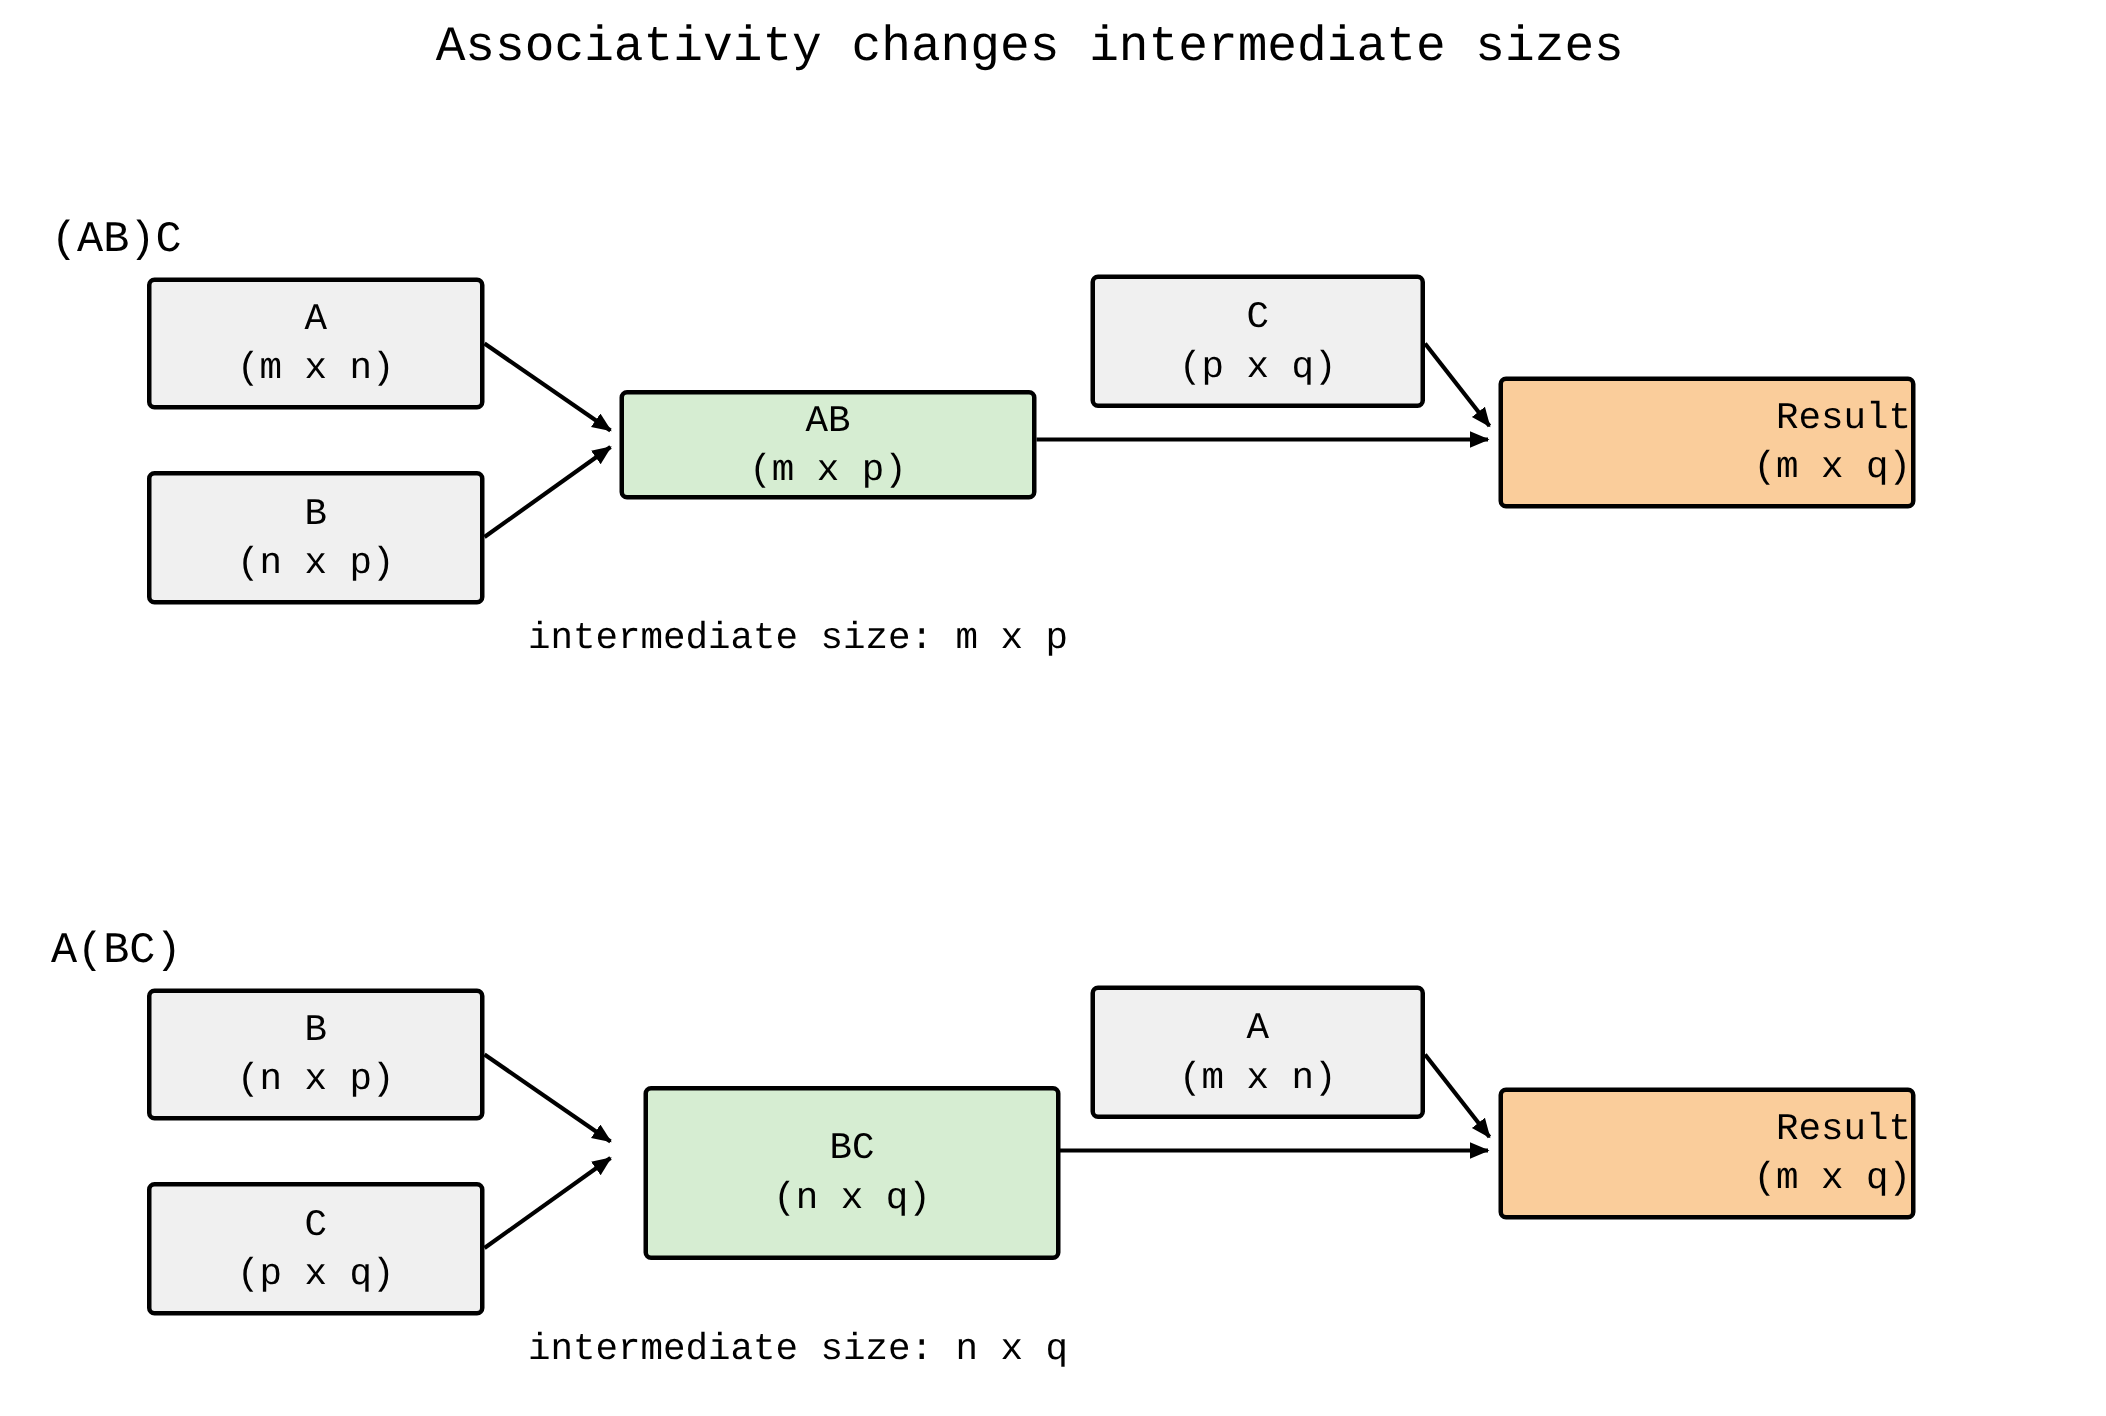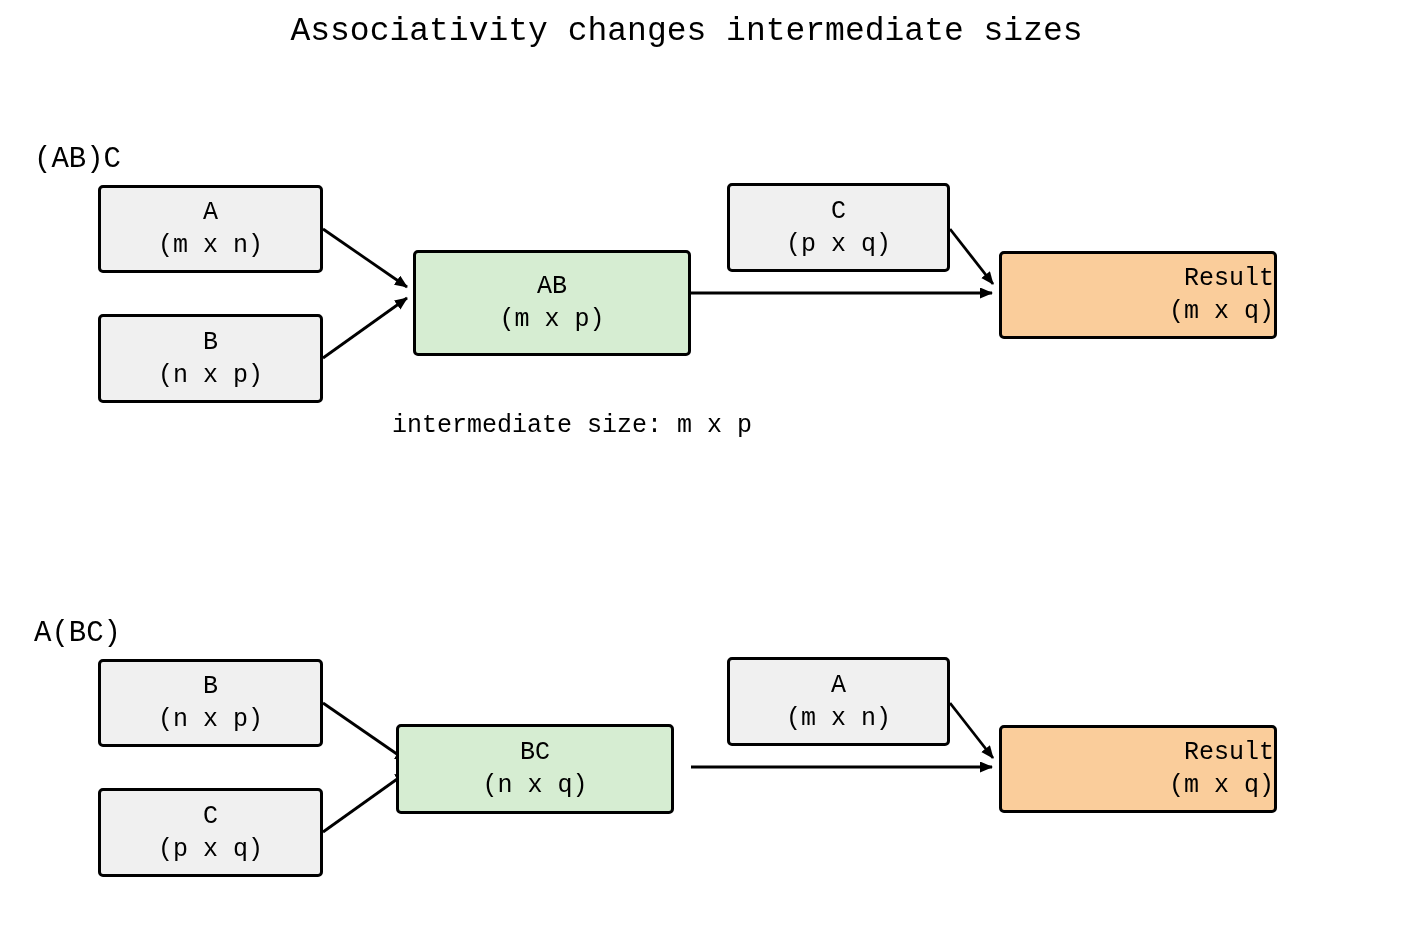--- a/index.html
+++ b/index.html
@@ -30,21 +30,21 @@
   .section-label {
     position: absolute;
     left: 34px;
     font-size: 29px;
     line-height: 34px;
   }
   .caption {
     position: absolute;
     left: 352px;
     width: 400px;
-    text-align: right;
+    text-align: left;
     font-size: 25px;
     line-height: 32px;
   }
   .box {
     position: absolute;
     box-sizing: border-box;
     border: 3px solid var(--stroke, #000000);
     border-radius: 5px;
     display: flex;
     flex-direction: column;
@@ -99,21 +99,21 @@
   <div class="box operand" style="left:98px;top:185px;width:225px;height:88px">
     <div>A</div>
     <div>(m x n)</div>
   </div>
 
   <div class="box operand" style="left:98px;top:314px;width:225px;height:89px">
     <div>B</div>
     <div>(n x p)</div>
   </div>
 
-  <div class="box intermediate" style="left:413px;top:250px;width:278px;height:106px">
+  <div class="box intermediate" style="left:413px;top:260px;width:278px;height:73px">
     <div>AB</div>
     <div>(m x p)</div>
   </div>
 
   <div class="box operand" style="left:727px;top:183px;width:223px;height:89px">
     <div>C</div>
     <div>(p x q)</div>
   </div>
 
   <div class="box result" style="left:999px;top:251px;width:278px;height:88px">
@@ -128,29 +128,30 @@
   <div class="box operand" style="left:98px;top:659px;width:225px;height:88px">
     <div>B</div>
     <div>(n x p)</div>
   </div>
 
   <div class="box operand" style="left:98px;top:788px;width:225px;height:89px">
     <div>C</div>
     <div>(p x q)</div>
   </div>
 
-  <div class="box intermediate" style="left:396px;top:724px;width:278px;height:90px">
+  <div class="box intermediate" style="left:429px;top:724px;width:278px;height:116px">
     <div>BC</div>
     <div>(n x q)</div>
   </div>
 
   <div class="box operand" style="left:727px;top:657px;width:223px;height:89px">
     <div>A</div>
     <div>(m x n)</div>
   </div>
 
   <div class="box result" style="left:999px;top:725px;width:278px;height:88px">
     <div>Result</div>
     <div>(m x q)</div>
   </div>
 
+  <div class="caption" style="top:884px">intermediate size: n x q</div>
 
 </div>
 
 </body></html>

